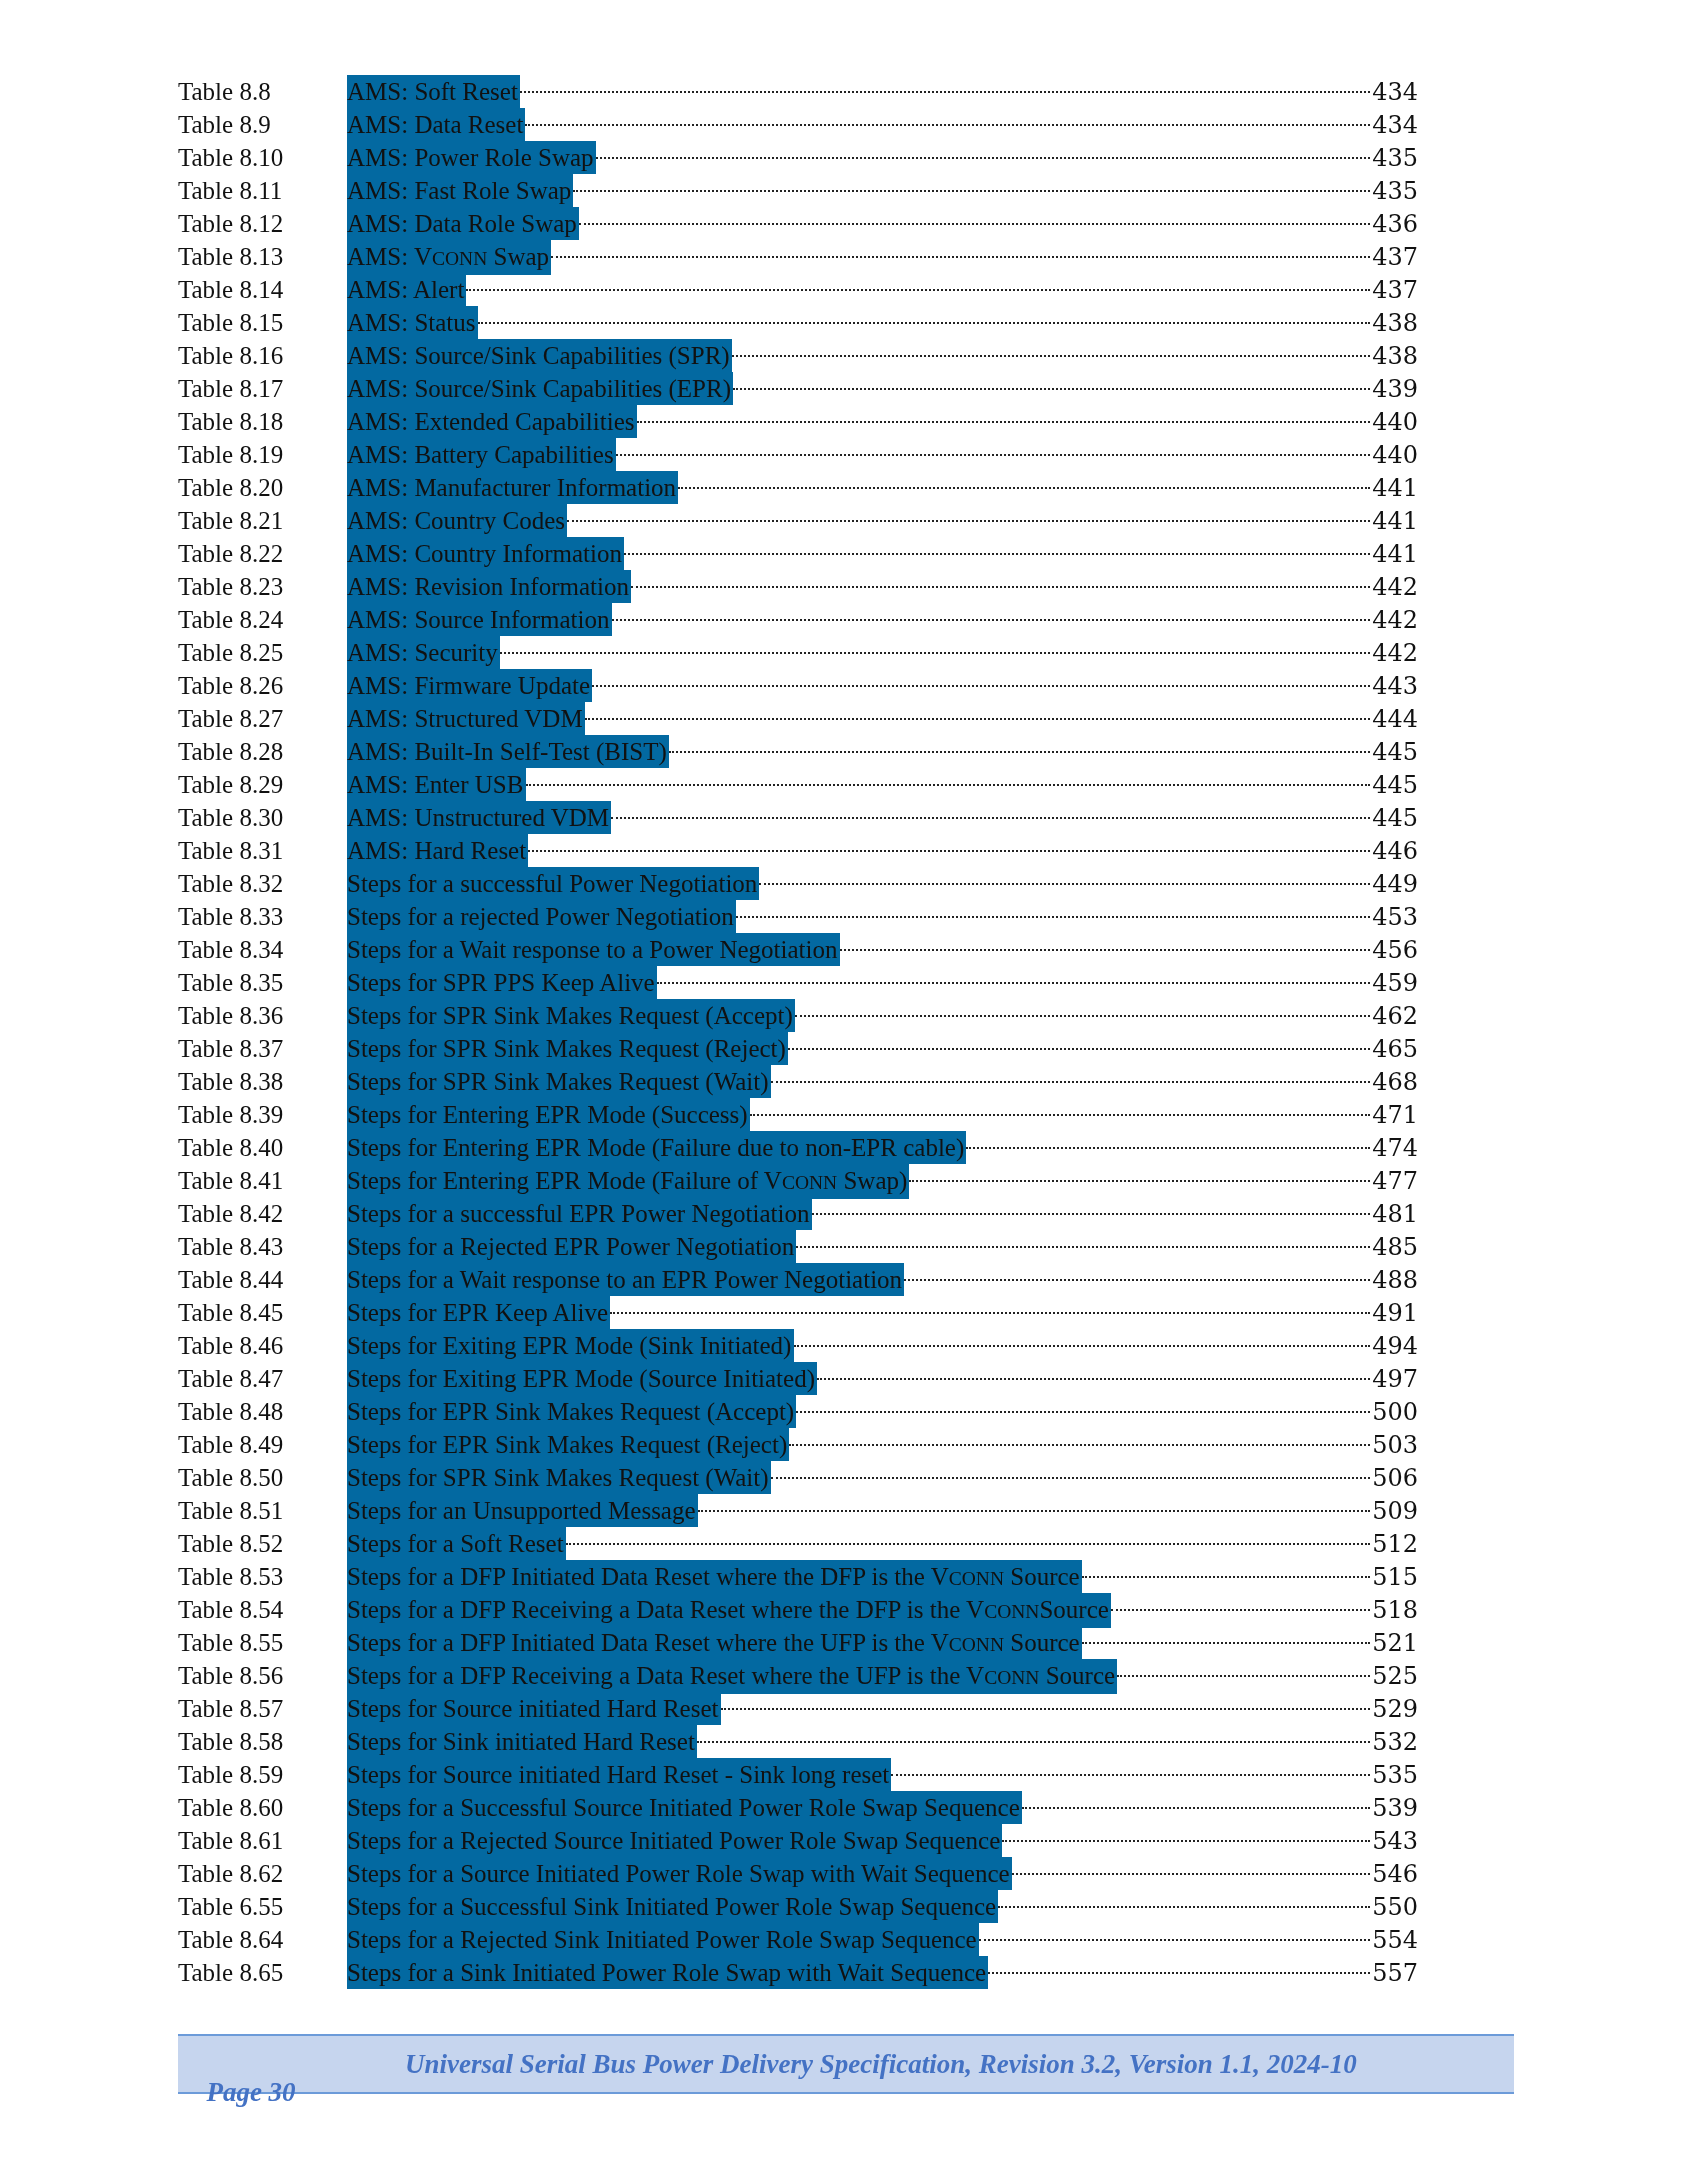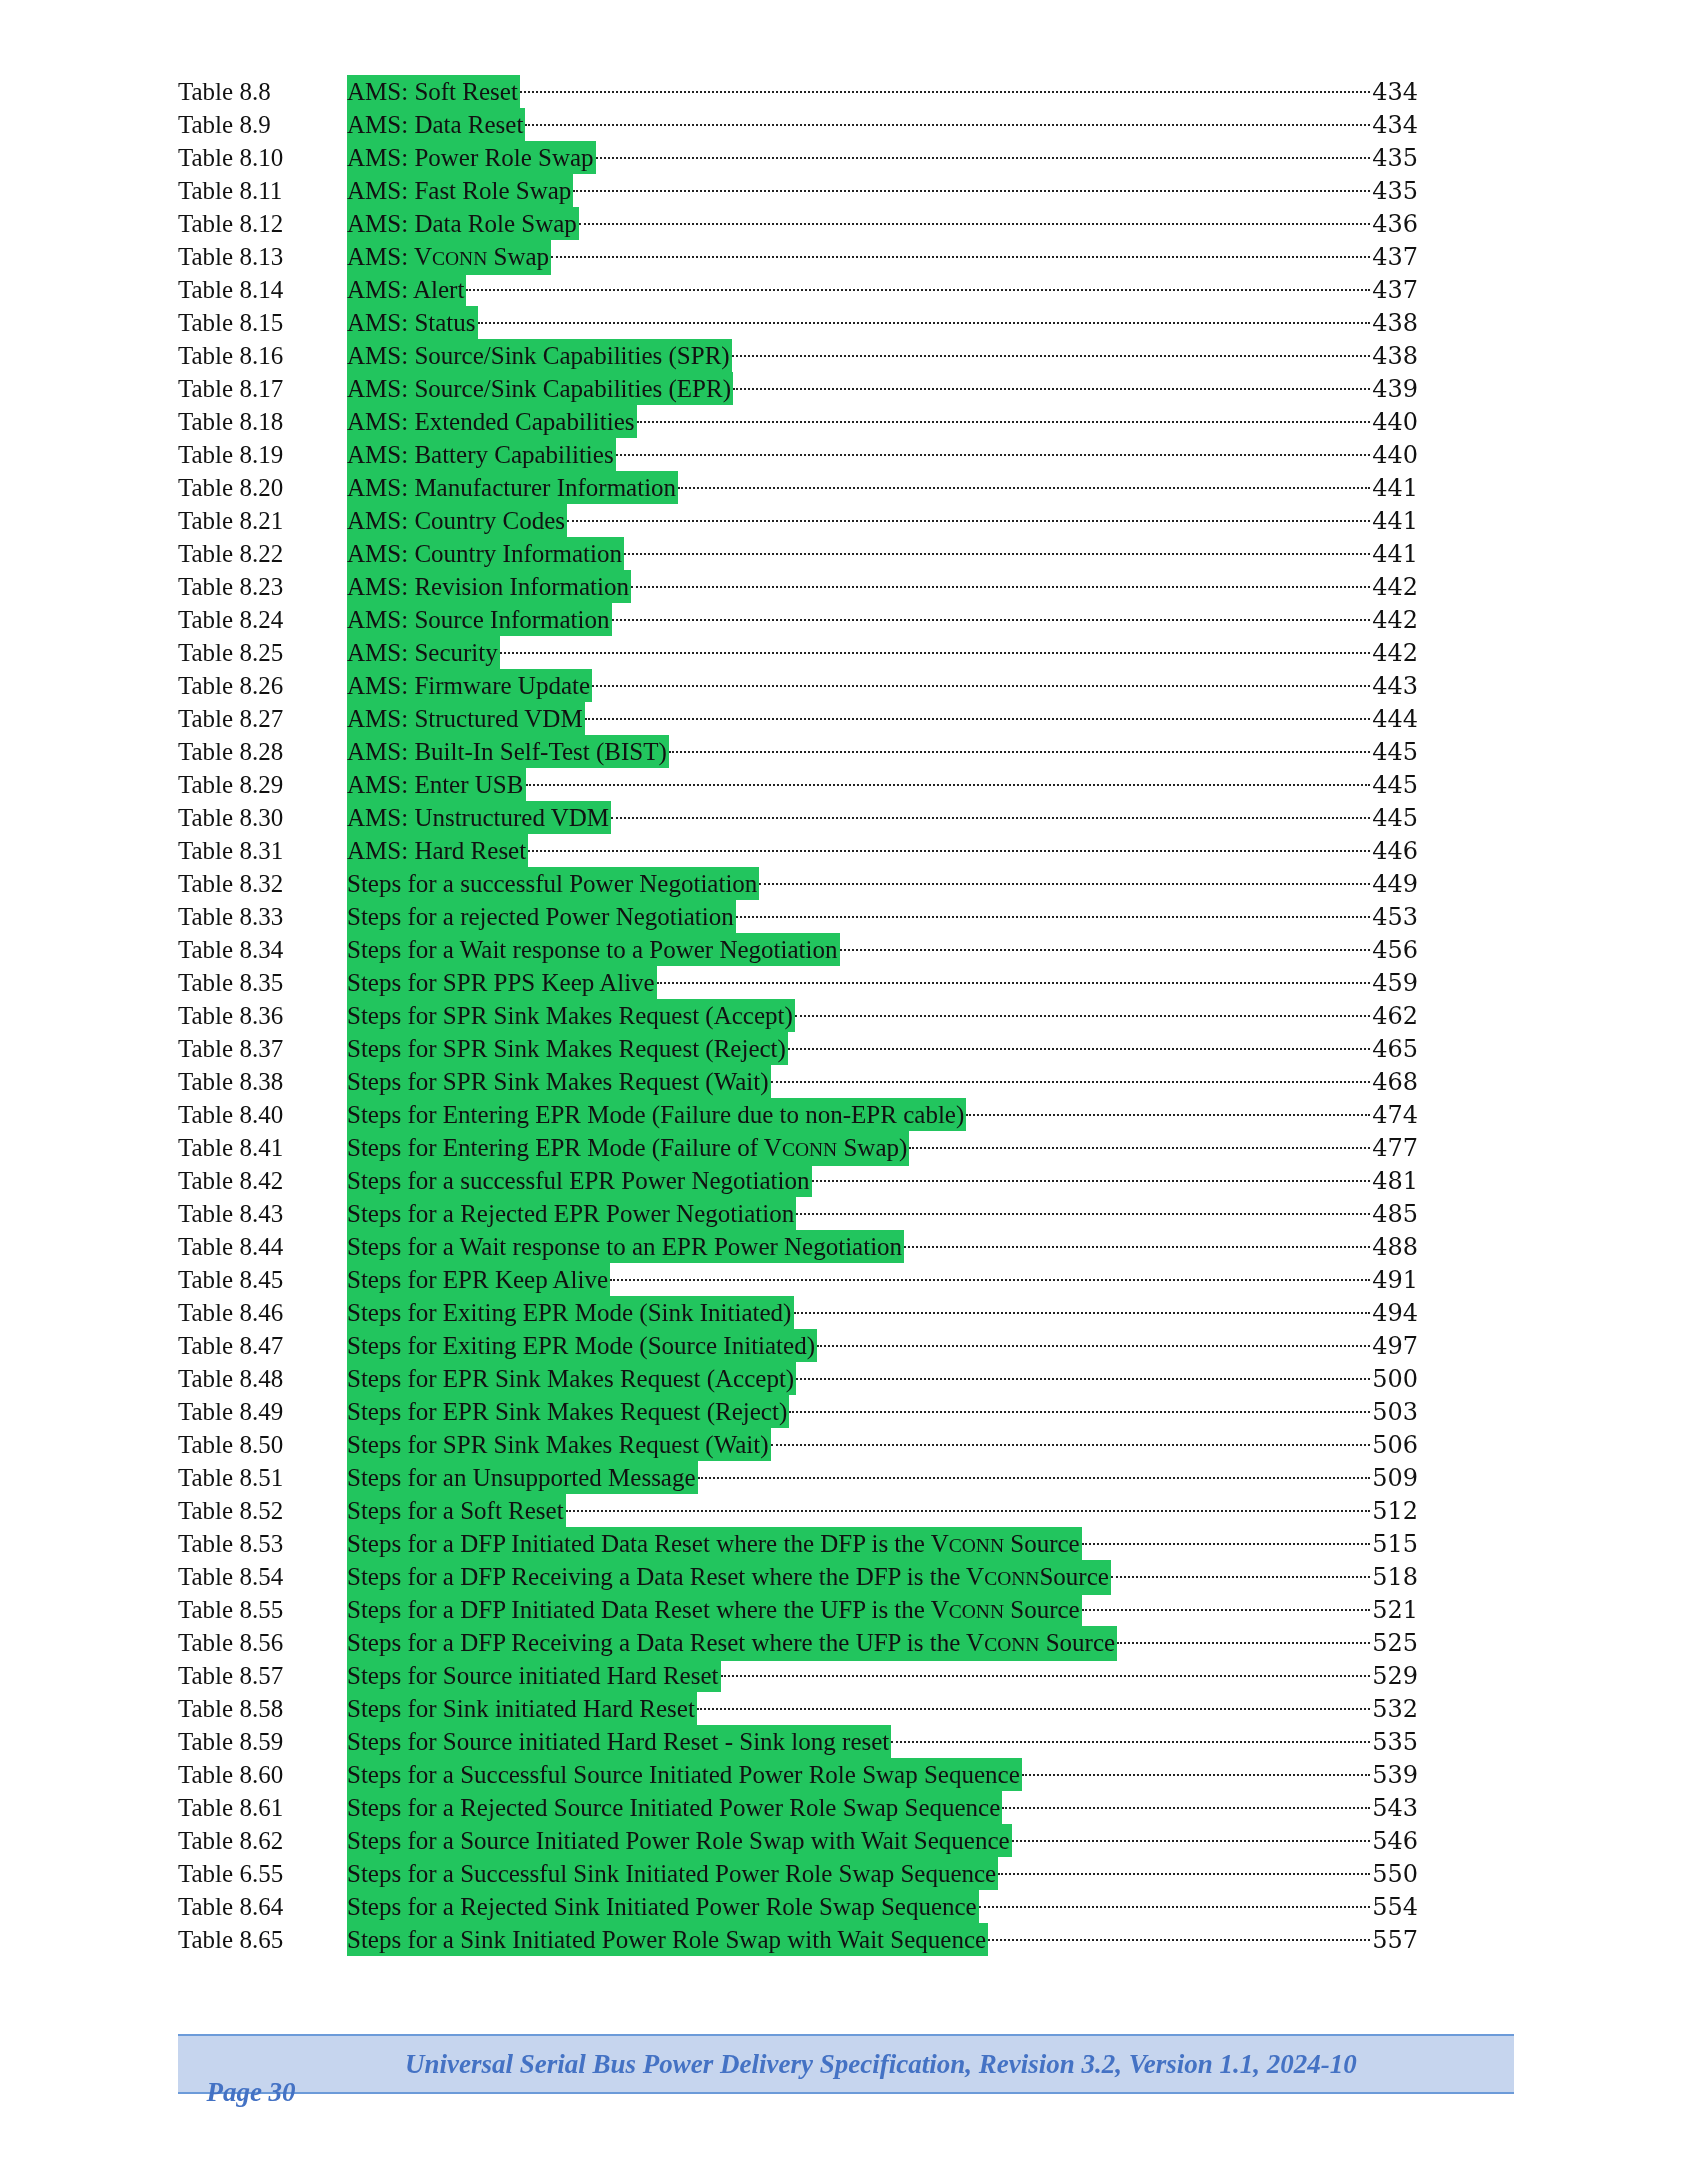--- a/index.html
+++ b/index.html
@@ -2,21 +2,21 @@
 <html style="font-size:8.3px"><head>
 <meta charset="utf-8">
 <style>
   html, body { margin: 0; padding: 0; background: #ffffff; }
   body { width: 1687px; height: 2183px; position: relative; overflow: hidden;
          font-family: "Liberation Serif", "DejaVu Serif", serif; color: #111; }
   #toc { position: absolute; left: 178px; top: 67px; width: 1240px; }
   .row { position: relative; height: 33px; display: flex; align-items: baseline;
          font-size: 25px; line-height: 33px; white-space: nowrap; justify-content: flex-end; }
   .label { width: 169px; flex: 0 0 169px; }
-  .title { flex: 0 0 auto; padding-right: 2.1px; background: #22c55e; }
+  .title { flex: 0 0 auto; padding-right: 2.1px; background: #0369a1; }
   .leader { flex: 1 1 auto; overflow: hidden; height: 33px; position: relative; }
   .leader::before { content: ""; position: absolute; left: 0; right: 0; bottom: 7.2px;
          border-bottom: 2.6px dotted #222; }
   .page { flex: 0 0 auto; padding-left: 2.1px; font-family: "DejaVu Serif", serif; font-size: 24px; }
   .sc { font-size: 0.78em; margin-top: 40px; }
   #footer { position: absolute; left: 178px; top: 2034px; width: 1336px; height: 60px;
             background: #c6d5ee; border-top: 2.1px solid #6c9bd9; border-bottom: 2.1px solid #6c9bd9;
             box-sizing: border-box; }
   #footer span { position: absolute; top: 13.4px; color: #4472c4; font-style: italic; font-weight: bold;
             font-size: 27px; font-family: "Liberation Serif", serif; white-space: nowrap; }
@@ -207,20 +207,26 @@
     <span class="leader"></span>
     <span class="page">465</span>
   </div>
     <div class="row">
     <span class="label">Table 8.38</span>
     <span class="title">Steps for SPR Sink Makes Request (Wait)</span>
     <span class="leader"></span>
     <span class="page">468</span>
   </div>
     <div class="row">
+    <span class="label">Table 8.39</span>
+    <span class="title">Steps for Entering EPR Mode (Success)</span>
+    <span class="leader"></span>
+    <span class="page">471</span>
+  </div>
+    <div class="row">
     <span class="label">Table 8.40</span>
     <span class="title">Steps for Entering EPR Mode (Failure due to non-EPR cable)</span>
     <span class="leader"></span>
     <span class="page">474</span>
   </div>
     <div class="row">
     <span class="label">Table 8.41</span>
     <span class="title">Steps for Entering EPR Mode (Failure of V<span class="sc">CONN</span> Swap)</span>
     <span class="leader"></span>
     <span class="page">477</span>

